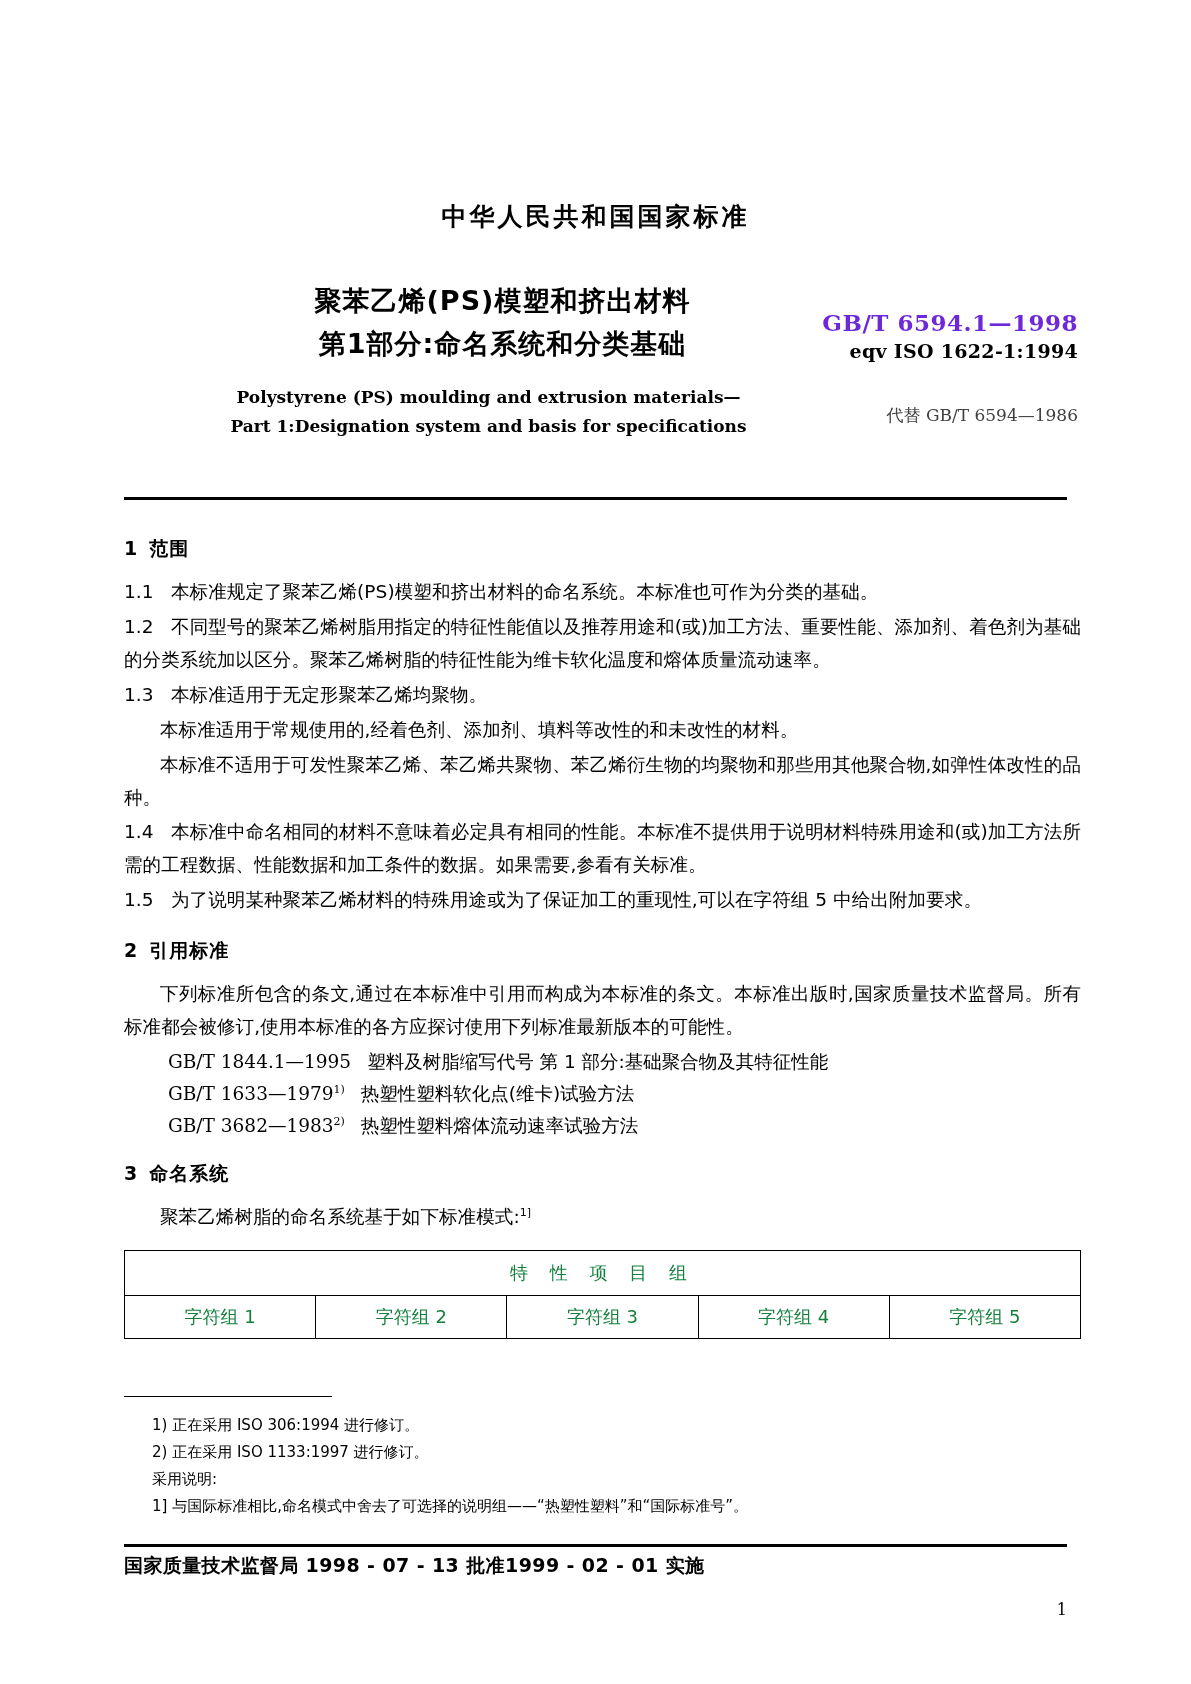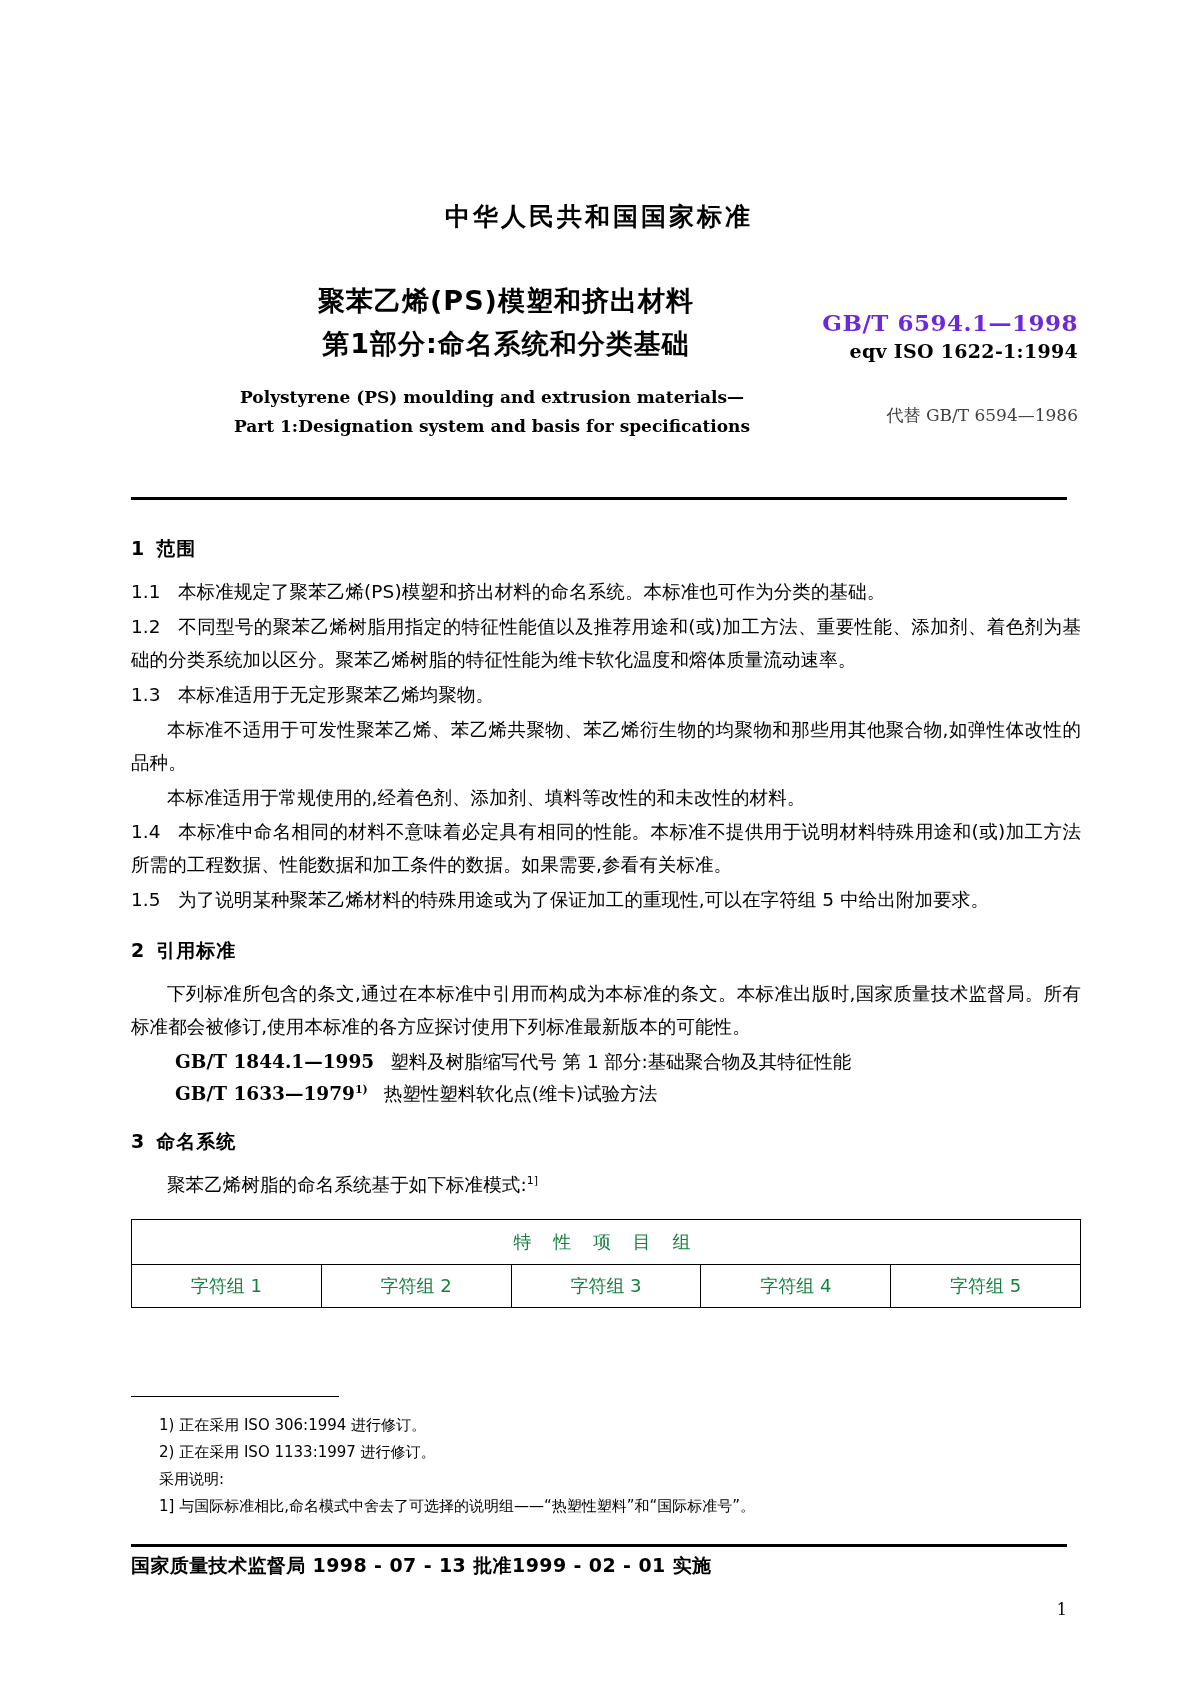--- a/index.html
+++ b/index.html
@@ -12,21 +12,20 @@
     height: 1684px;
     font-family: "DejaVu Sans", "Liberation Sans", sans-serif;
     color: #0a0a0a;
     position: relative;
     overflow: hidden;
   }
   .page {
     position: absolute;
     inset: 0;
     padding: 0;
-    margin-left: 7px;
   }
 
   
   .masthead {
     text-align: center;
     padding-top: 203px;
   }
   .masthead-title {
     font-family: "DejaVu Sans", "Liberation Sans", sans-serif;
     font-weight: bold;
@@ -151,21 +150,21 @@
   }
   p.ref-item {
     font-size: 18.5px;
     line-height: 1.72;
     margin: 0;
     padding-left: 44px;
     color: #000;
     font-family: "DejaVu Serif", "Liberation Serif", serif;
   }
   p.ref-item .cn { font-family: "DejaVu Sans", "Liberation Sans", sans-serif; }
-  p.ref-item .code { margin-right: 16px; font-weight: bold; }
+  p.ref-item .code { margin-right: 16px; }
   sup.fn { font-size: 11px; vertical-align: super; }
 
   
   .schema-table {
     margin-top: 17px;
     border-collapse: collapse;
     width: 100%;
     table-layout: fixed;
   }
   .schema-table td {
@@ -262,40 +261,41 @@
     <h2 class="section-head">
       <span class="num">1</span><span>范围</span>
     </h2>
 
     <p class="clause"><span class="cnum">1.1</span><span>本标准规定了聚苯乙烯(PS)模塑和挤出材料的命名系统。本标准也可作为分类的基础。</span></p>
 
     <p class="clause"><span class="cnum">1.2</span><span>不同型号的聚苯乙烯树脂用指定的特征性能值以及推荐用途和(或)加工方法、重要性能、添加剂、着色剂为基础的分类系统加以区分。聚苯乙烯树脂的特征性能为维卡软化温度和熔体质量流动速率。</span></p>
 
     <p class="clause"><span class="cnum">1.3</span><span>本标准适用于无定形聚苯乙烯均聚物。</span></p>
 
+    <p class="clause indent">本标准适用于常规使用的,经着色剂、添加剂、填料等改性的和未改性的材料。</p>
+
     <p class="clause indent">本标准不适用于可发性聚苯乙烯、苯乙烯共聚物、苯乙烯衍生物的均聚物和那些用其他聚合物,如弹性体改性的品种。</p>
-
-    <p class="clause indent">本标准适用于常规使用的,经着色剂、添加剂、填料等改性的和未改性的材料。</p>
 
     <p class="clause"><span class="cnum">1.4</span><span>本标准中命名相同的材料不意味着必定具有相同的性能。本标准不提供用于说明材料特殊用途和(或)加工方法所需的工程数据、性能数据和加工条件的数据。如果需要,参看有关标准。</span></p>
 
     <p class="clause"><span class="cnum">1.5</span><span>为了说明某种聚苯乙烯材料的特殊用途或为了保证加工的重现性,可以在字符组 5 中给出附加要求。</span></p>
 
     <div class="sec-gap"></div>
 
     <h2 class="section-head">
       <span class="num">2</span><span>引用标准</span>
     </h2>
 
     <p class="clause indent">下列标准所包含的条文,通过在本标准中引用而构成为本标准的条文。本标准出版时,国家质量技术监督局。所有标准都会被修订,使用本标准的各方应探讨使用下列标准最新版本的可能性。</p>
 
     <p class="ref-item"><span class="code">GB/T 1844.1—1995</span><span class="cn">塑料及树脂缩写代号   第 1 部分:基础聚合物及其特征性能</span></p>
 
     <p class="ref-item"><span class="code"><span>GB/T 1633—1979</span><sup class="fn">1)</sup></span><span class="cn">热塑性塑料软化点(维卡)试验方法</span></p>
 
+    <p class="ref-item"><span class="code"><span>GB/T 3682—1983</span><sup class="fn">2)</sup></span><span class="cn">热塑性塑料熔体流动速率试验方法</span></p>
 
     <div class="sec-gap"></div>
 
     <h2 class="section-head">
       <span class="num">3</span><span>命名系统</span>
     </h2>
 
     <p class="clause indent"><span>聚苯乙烯树脂的命名系统基于如下标准模式:</span><sup class="fn">1]</sup></p>
 
     <table class="schema-table">

